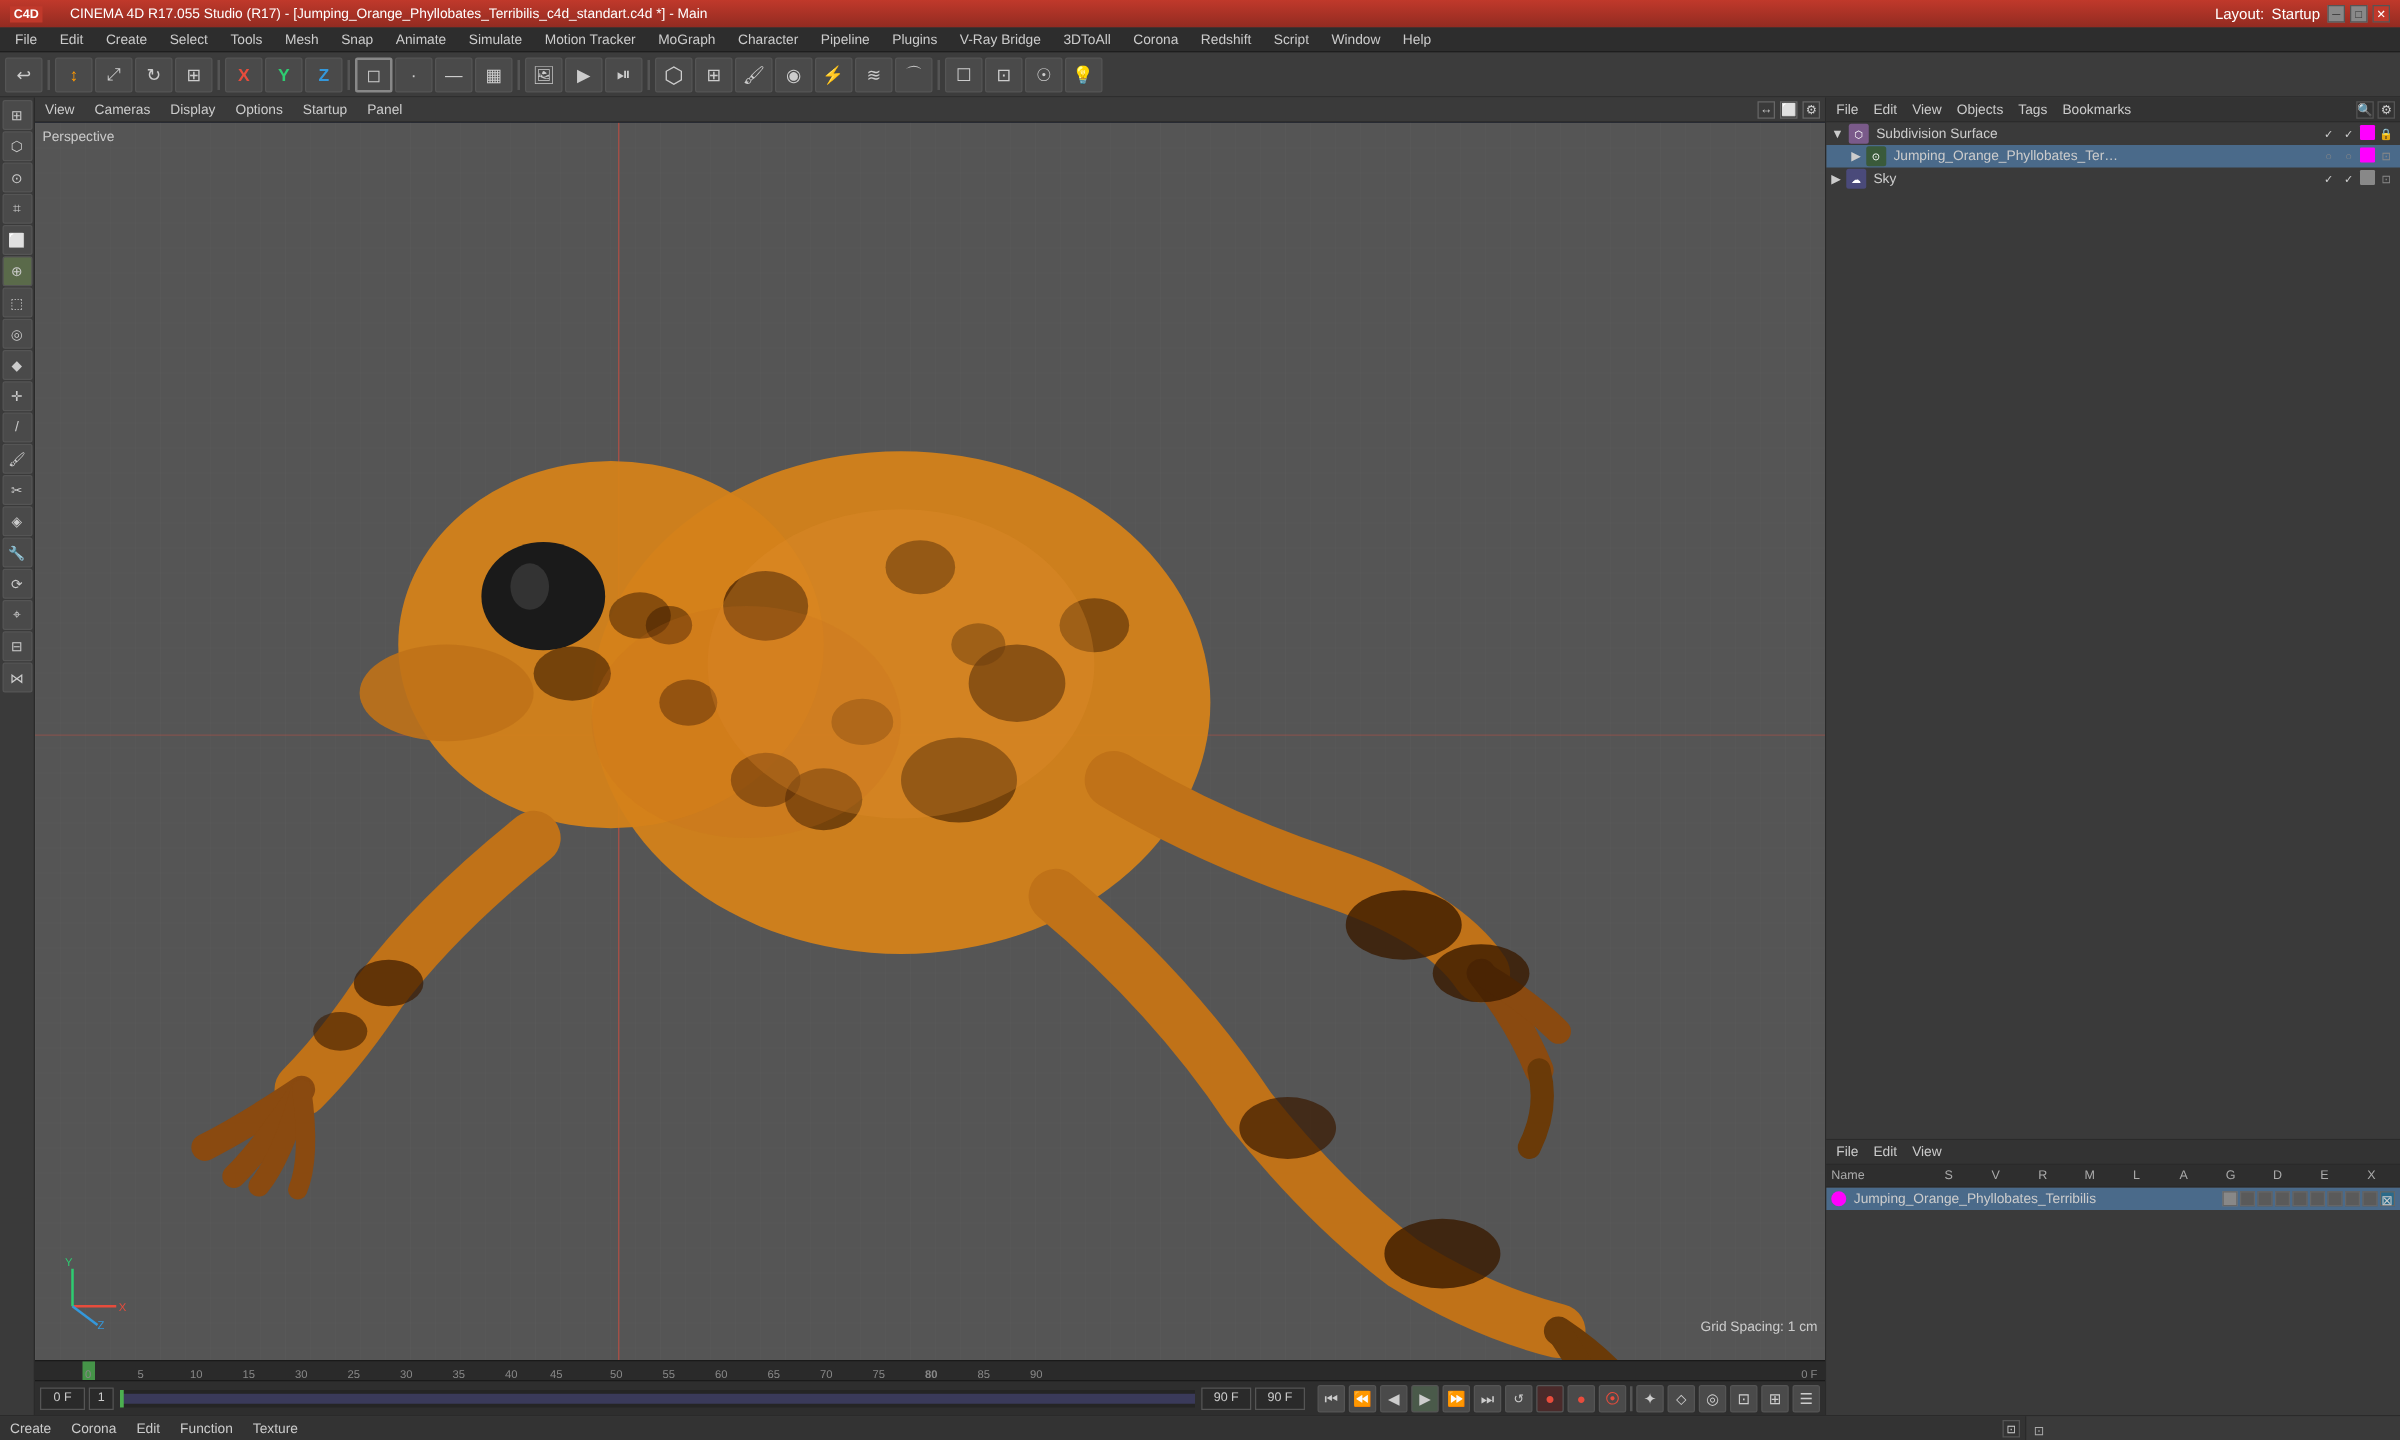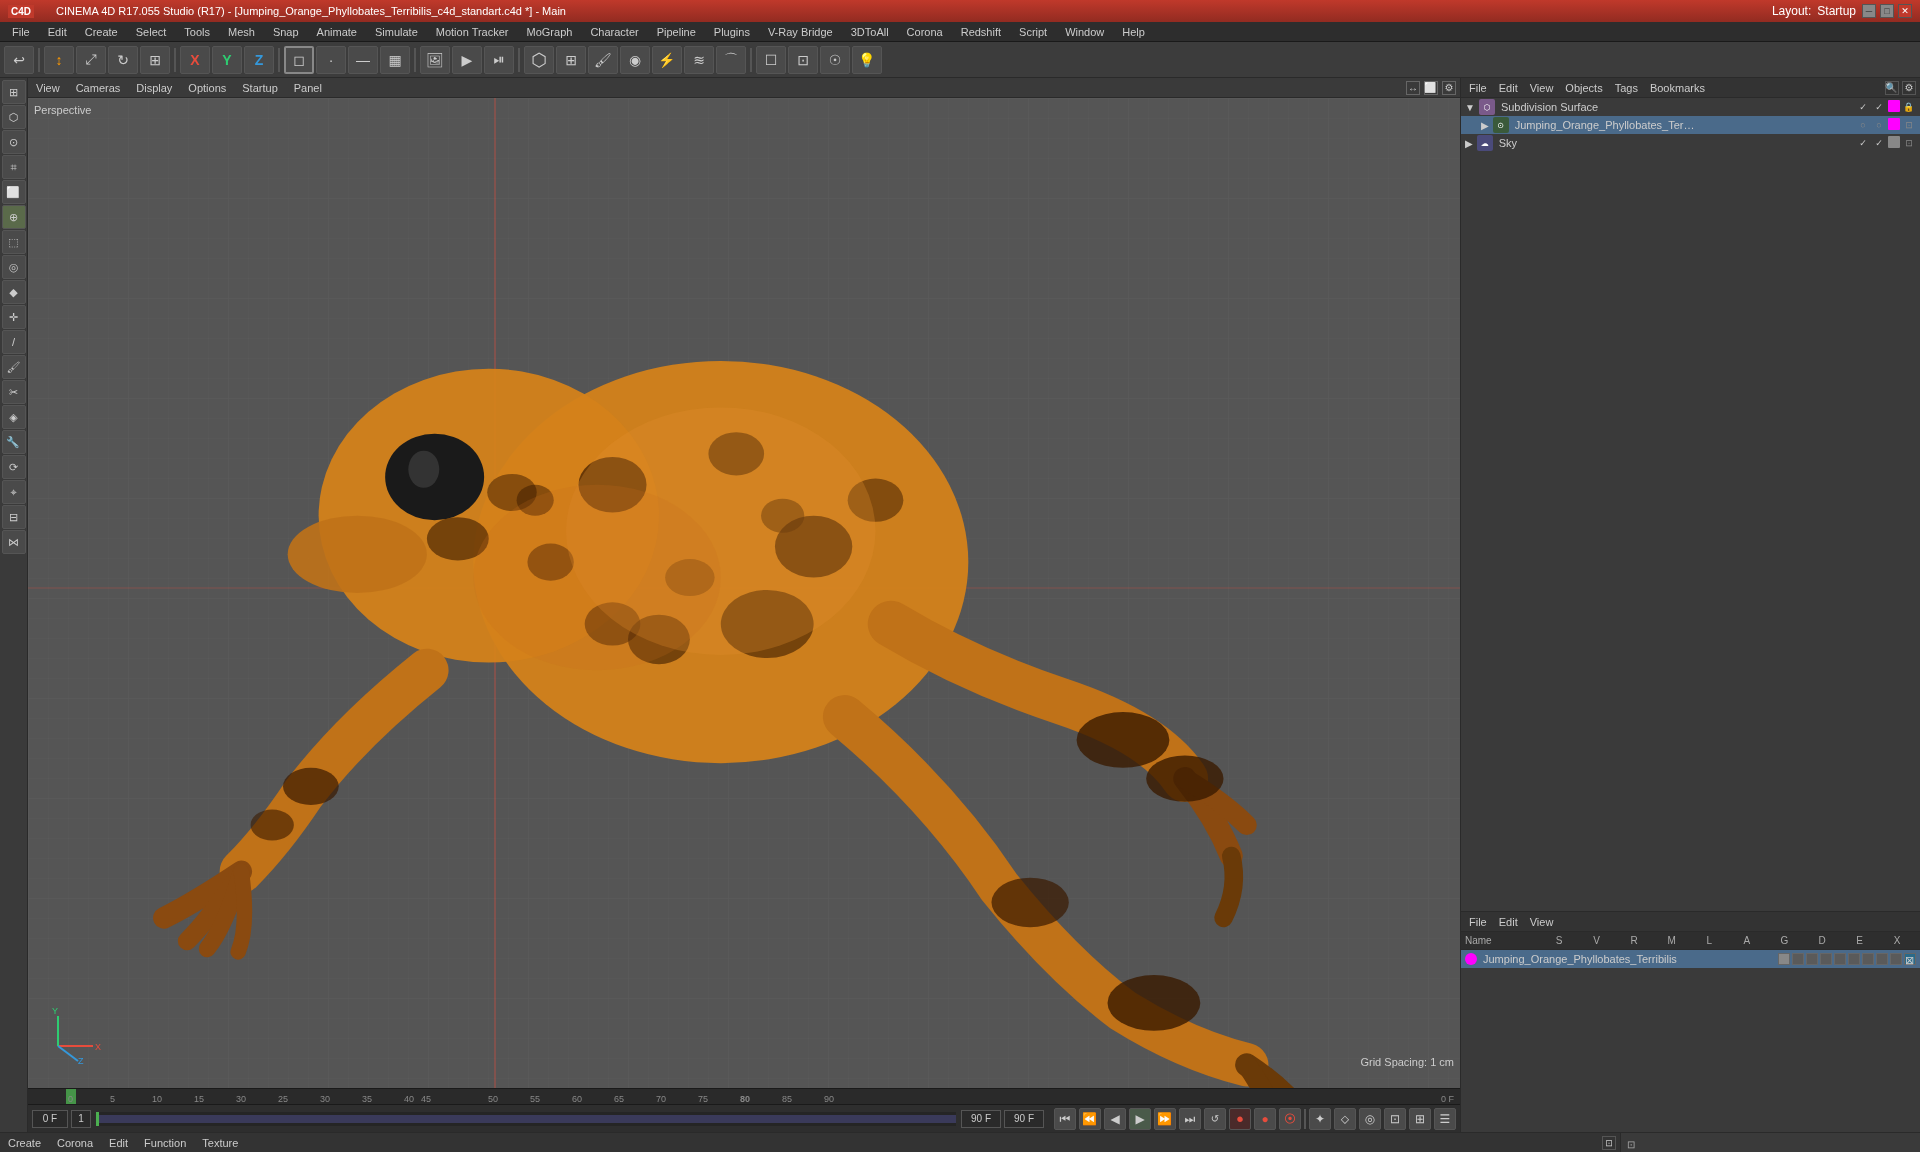--- a/index.html
+++ b/index.html
@@ -608,21 +608,21 @@
       <div style="display:flex;align-items:flex-end;padding:0 40px;height:100%;gap:0;">
         <span style="position:absolute;left:40px;font-size:9px;color:#888;">0</span>
         <span style="position:absolute;left:82px;font-size:9px;color:#888;">5</span>
         <span style="position:absolute;left:124px;font-size:9px;color:#888;">10</span>
         <span style="position:absolute;left:166px;font-size:9px;color:#888;">15</span>
         <span style="position:absolute;left:208px;font-size:9px;color:#888;">30</span>
         <span style="position:absolute;left:250px;font-size:9px;color:#888;">25</span>
         <span style="position:absolute;left:292px;font-size:9px;color:#888;">30</span>
         <span style="position:absolute;left:334px;font-size:9px;color:#888;">35</span>
         <span style="position:absolute;left:376px;font-size:9px;color:#888;">40</span>
-        <span style="position:absolute;left:393px;font-size:9px;color:#888;">45</span>
+        <span style="position:absolute;left:412px;font-size:9px;color:#888;">45</span>
         <span style="position:absolute;left:460px;font-size:9px;color:#888;text-align:right;">50</span>
         <span style="position:absolute;left:502px;font-size:9px;color:#888;">55</span>
         <span style="position:absolute;left:544px;font-size:9px;color:#888;">60</span>
         <span style="position:absolute;left:586px;font-size:9px;color:#888;">65</span>
         <span style="position:absolute;left:628px;font-size:9px;color:#888;">70</span>
         <span style="position:absolute;left:670px;font-size:9px;color:#888;">75</span>
         <span style="position:absolute;left:712px;font-size:9px;color:#888;font-weight:bold;">80</span>
         <span style="position:absolute;left:754px;font-size:9px;color:#888;">85</span>
         <span style="position:absolute;left:796px;font-size:9px;color:#888;">90</span>
         <span style="position:absolute;right:6px;font-size:9px;color:#888;">0 F</span>

